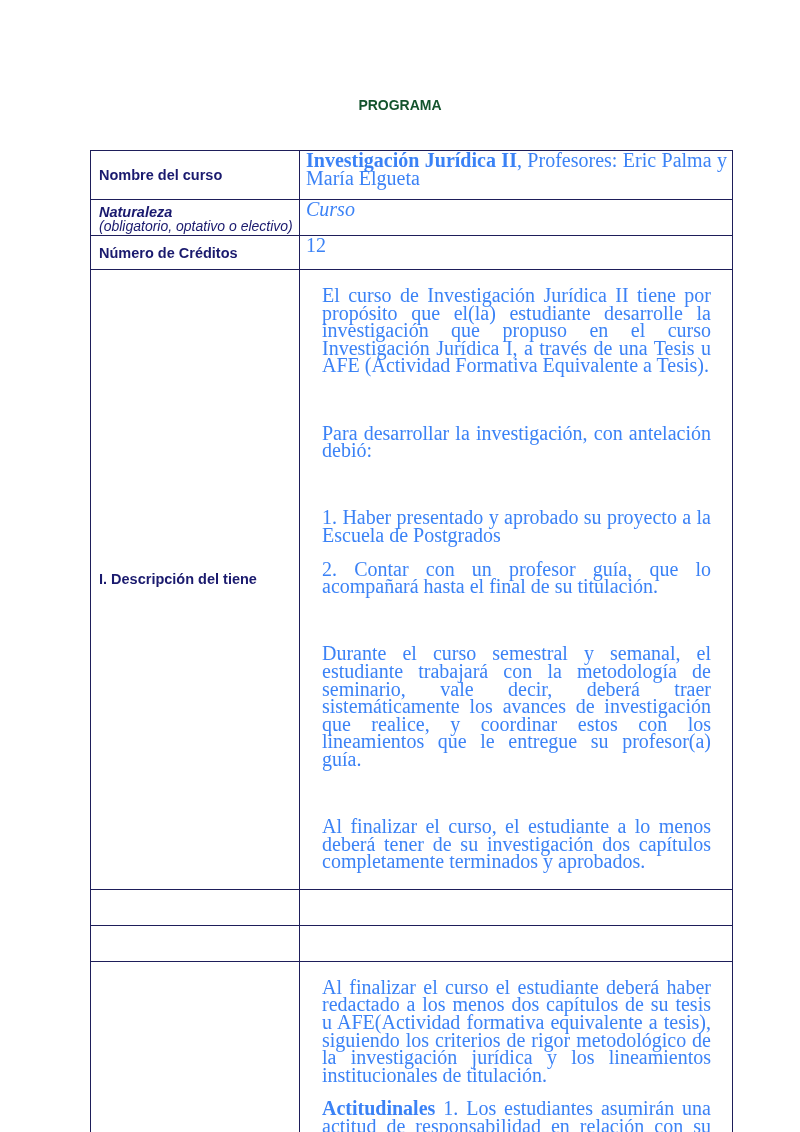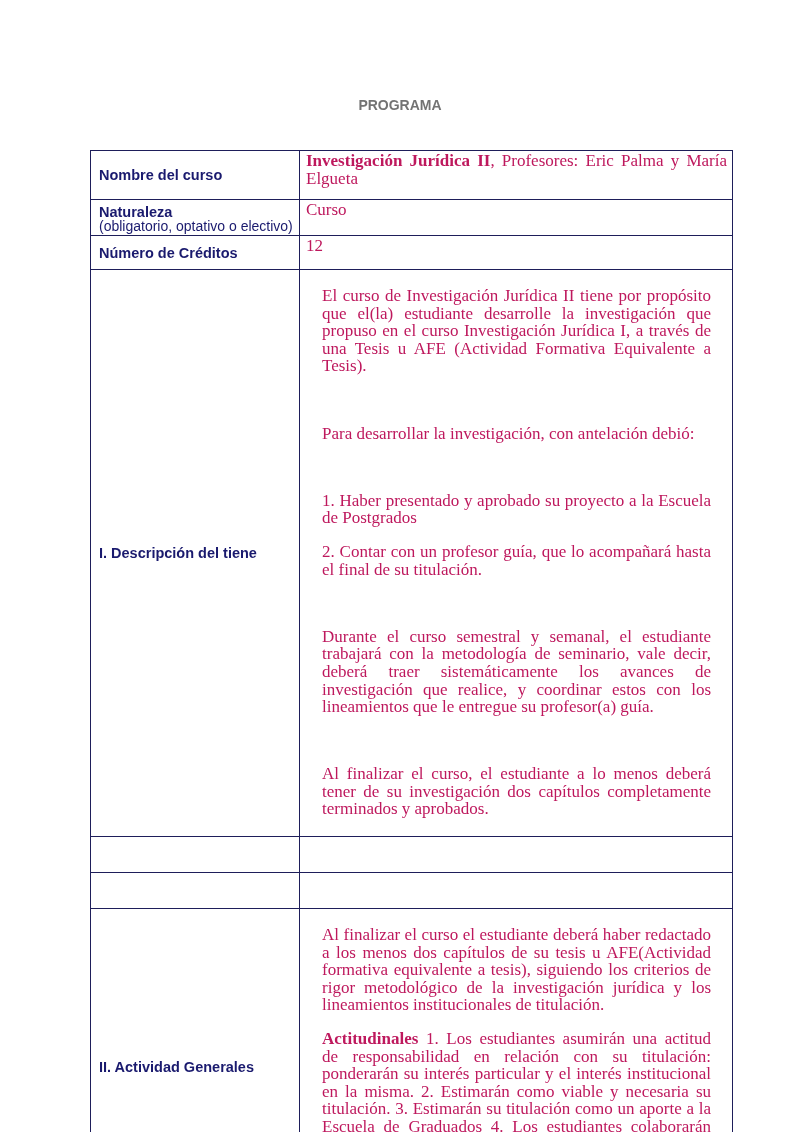--- a/index.html
+++ b/index.html
@@ -1,54 +1,54 @@
 <!DOCTYPE html>
 <html><head>
 <meta charset="utf-8">
 <style>
   html, body { margin: 0; padding: 0; background: #ffffff; }
   body { width: 800px; height: 1132px; position: relative; overflow: hidden; }
   .header {
     position: absolute; top: 96px; left: 0; width: 800px;
-    text-align: center; color: #737373;
+    text-align: center; color: #14532d;
     font-family: "Liberation Sans", sans-serif; font-weight: bold; font-size: 14px; line-height: 18px;
   }
   table.prog {
     position: absolute; top: 150px; left: 90px; width: 643px;
     border-collapse: collapse; table-layout: fixed;
   }
   table.prog td { border: 1.5px solid #1e1e5a; vertical-align: top; padding: 0; }
   td.lbl {
     width: 200px; vertical-align: middle !important;
     font-family: "Liberation Sans", sans-serif; font-weight: bold; font-size: 14.5px;
     color: #1a1a6e; padding: 0 0 0 8px !important;
   }
   td.lbl .sub { display: block; font-weight: normal; font-size: 14px; color: #1a1a6e; line-height: 12px; }
   td.val {
-    font-family: "Liberation Serif", serif; font-size: 17px; line-height: 17.6px; color: #be185d;
+    font-family: "Liberation Serif", serif; font-size: 20px; line-height: 17.6px; color: #3b82f6;
     padding: 1px 5px 2px 6px !important; text-align: justify;
   }
   td.val b { font-weight: bold; }
   .para { margin: 16px; }
   .gap { height: 17.6px; }
 </style>
 </head>
 <body>
 
 <div class="header">
   <div>PROGRAMA</div>
 </div>
 
 <table class="prog">
   <tbody>
       <tr style="height:49px;">
     <td class="lbl">Nombre del curso</td>
     <td class="val"><b>Investigación Jurídica II</b><span>, Profesores: Eric Palma y María Elgueta</span></td>
   </tr>
-  <tr style="height:36px;">
+  <tr style="height:36px;font-style:italic;">
     <td class="lbl"><span>Naturaleza</span><span class="sub">(obligatorio, optativo o electivo)</span></td>
     <td class="val">Curso</td>
   </tr>
   <tr style="height:34px;">
     <td class="lbl">Número de Créditos</td>
     <td class="val">12</td>
   </tr>
   <tr style="height:389px;">
     <td class="lbl">I. Descripción del tiene</td>
     <td class="val">

